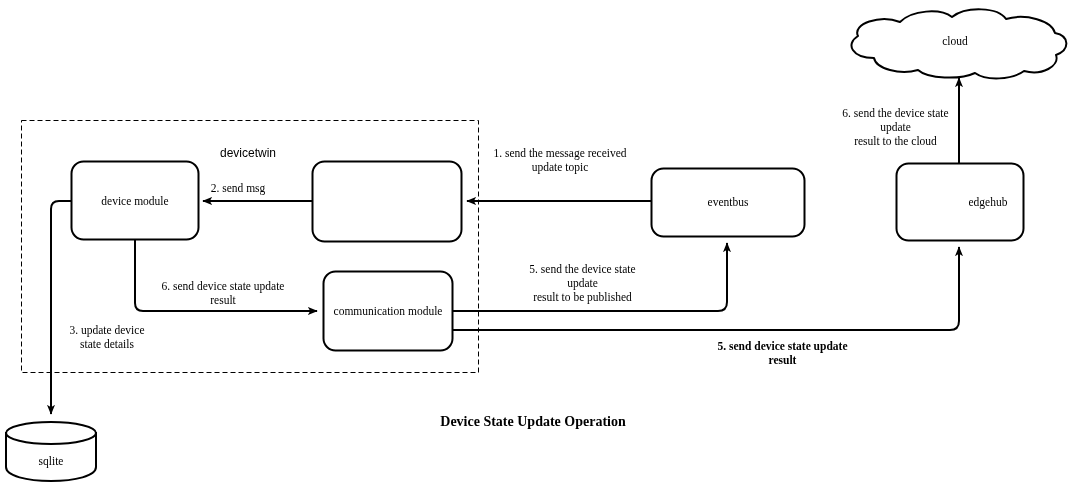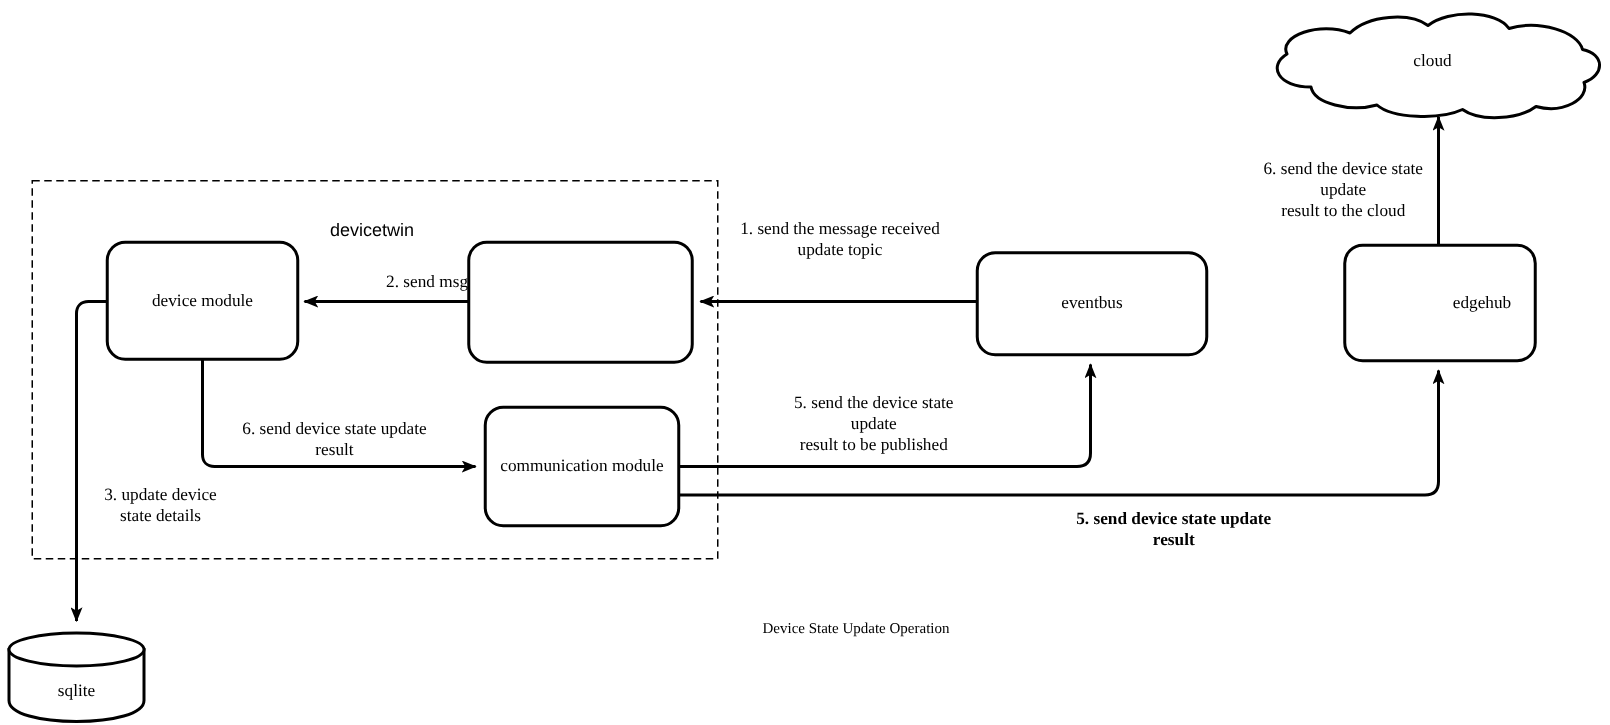--- a/index.html
+++ b/index.html
@@ -45,24 +45,24 @@
     position: absolute;
     text-align: center;
     font-family: "Liberation Sans", sans-serif;
     font-size: 12px;
     color: #000000;
     line-height: 14px;
     white-space: nowrap;
   }
   .caption {
     position: absolute;
-    text-align: right;
+    text-align: center;
     font-family: "Liberation Serif", serif;
-    font-weight: normal;
-    font-size: 10px;
+    font-weight: bold;
+    font-size: 14px;
     color: #000000;
     white-space: nowrap;
   }
 </style>
 </head>
 <body>
 
 <div id="canvas">
 
   <svg class="layer" viewBox="0 0 1073 483">
@@ -127,21 +127,21 @@
 
   <div class="node-label" style="left: 900px; top: 34px; width: 110px;">cloud</div>
 
   <div class="node-label" style="left: 6px; top: 454px; width: 90px;">sqlite</div>
 
   <div class="edge-label" style="left: 472px; top: 146px; width: 176px;">
     <div>1. send the message received</div>
     <div>update topic</div>
   </div>
 
-  <div class="edge-label" style="left: 196px; top: 181px; width: 116px; text-align: right;">
+  <div class="edge-label" style="left: 180px; top: 181px; width: 116px;">
     <div>2. send msg</div>
   </div>
 
   <div class="edge-label" style="left: 57px; top: 323px; width: 100px;">
     <div>3. update device</div>
     <div>state details</div>
   </div>
 
   <div class="edge-label" style="left: 148px; top: 279px; width: 150px;">
     <div>6. send device state update</div>

